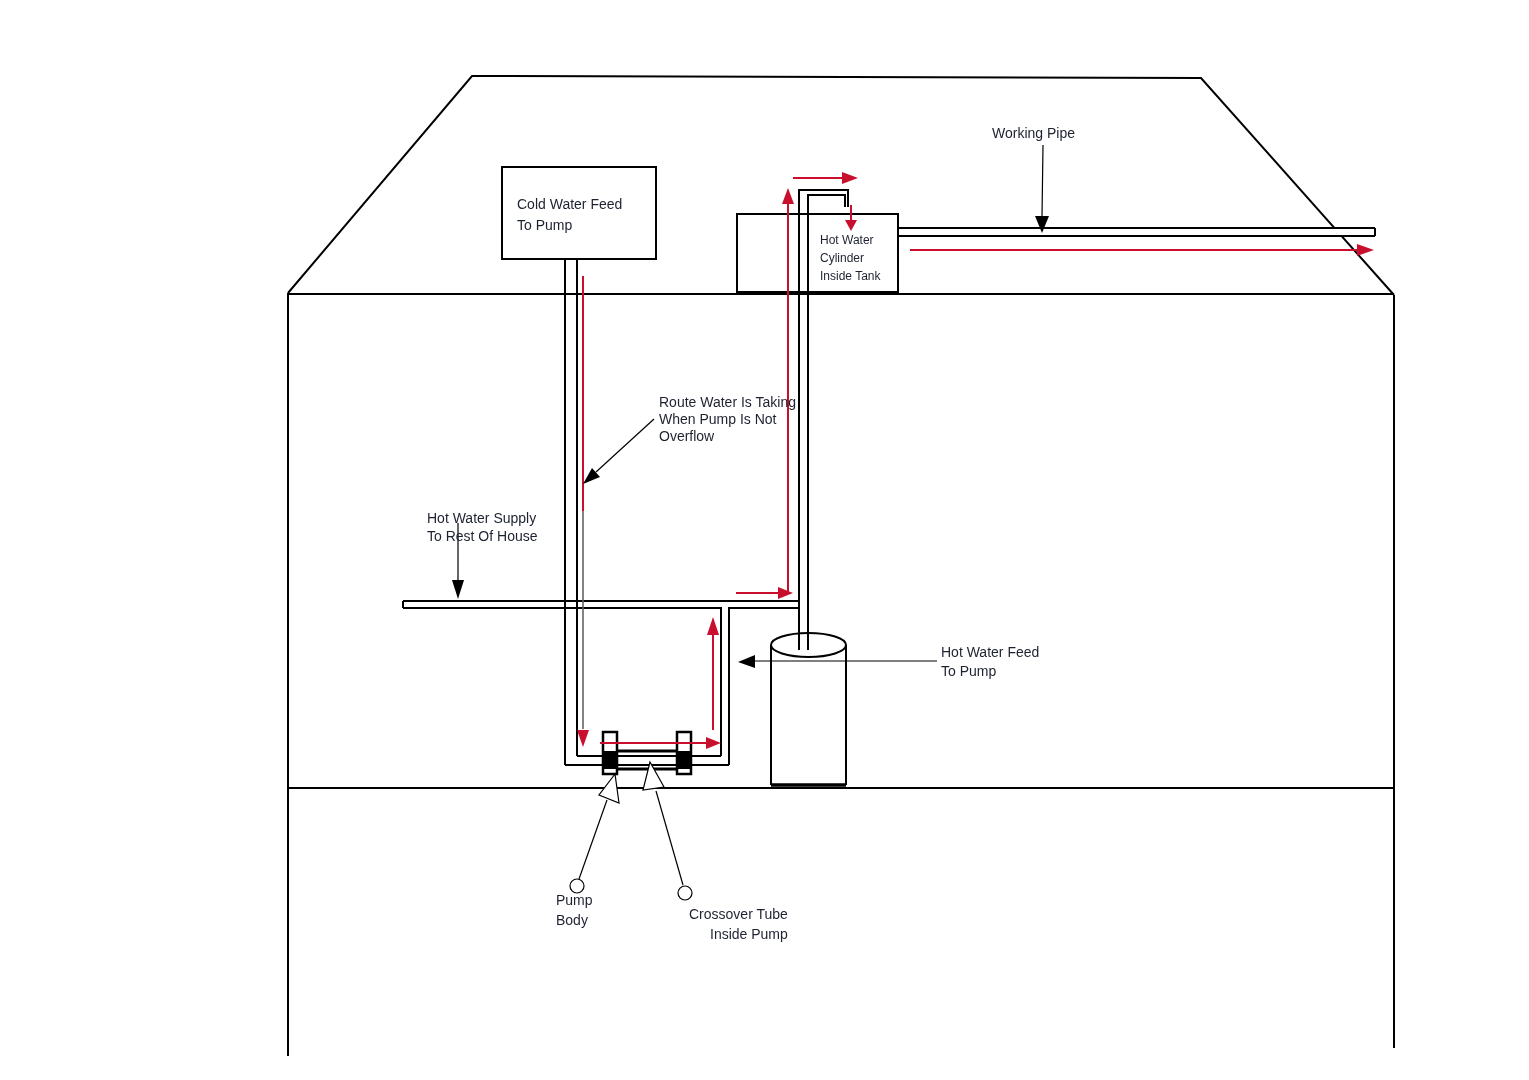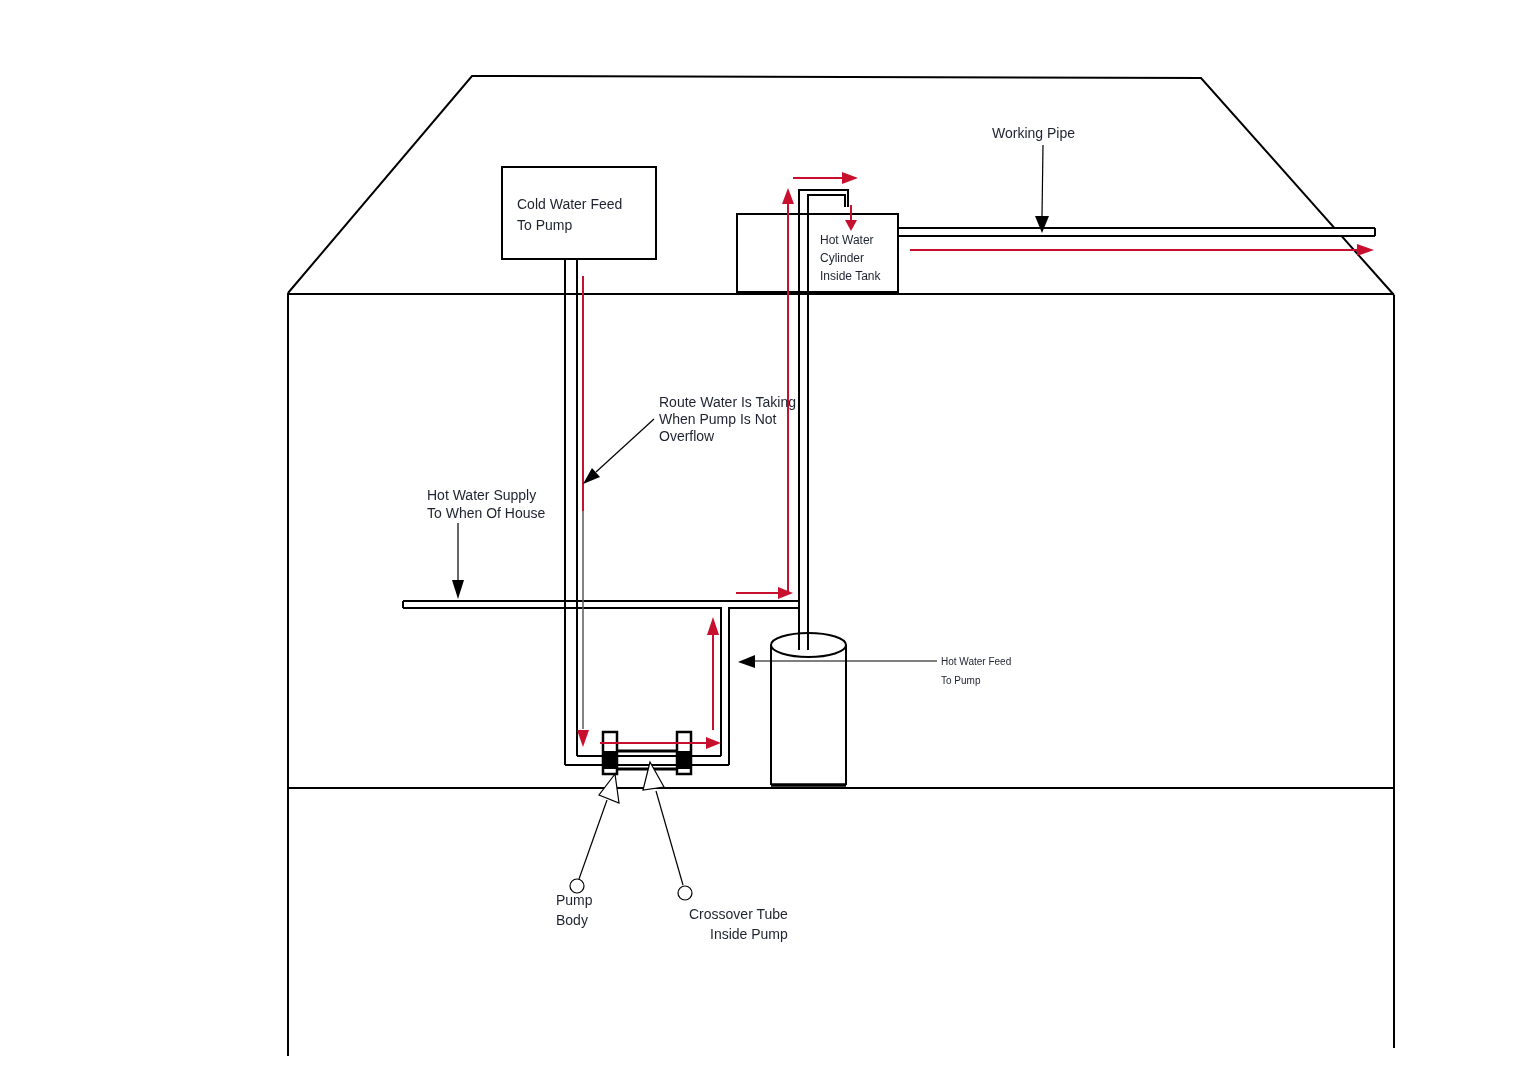--- a/index.html
+++ b/index.html
@@ -141,32 +141,32 @@
   <div class="lbl" style="left:992px;top:125px;font-size:14px;line-height:16px;">
     <span class="ln">Working Pipe</span>
   </div>
 
   <div class="lbl" style="left:659px;top:394px;font-size:14px;line-height:17px;">
     <span class="ln">Route Water Is Taking</span>
     <span class="ln">When Pump Is Not</span>
     <span class="ln">Overflow</span>
   </div>
 
-  <div class="lbl" style="left:427px;top:486px;font-size:14px;line-height:18px;">
+  <div class="lbl" style="left:427px;top:509px;font-size:14px;line-height:18px;">
     <span class="ln">Hot Water Supply</span>
-    <span class="ln">To When Of House</span>
+    <span class="ln">To Rest Of House</span>
   </div>
 
   <div class="lbl" style="left:820px;top:231px;font-size:12px;line-height:18px;">
     <span class="ln">Hot Water</span>
     <span class="ln">Cylinder</span>
     <span class="ln">Inside Tank</span>
   </div>
 
-  <div class="lbl" style="left:941px;top:643px;font-size:10px;line-height:19px;margin-top:9px;">
+  <div class="lbl" style="left:941px;top:643px;font-size:14px;line-height:19px;">
     <span class="ln">Hot Water Feed</span>
     <span class="ln">To Pump</span>
   </div>
 
   <div class="lbl" style="left:556px;top:890px;font-size:14px;line-height:20px;">
     <span class="ln">Pump</span>
     <span class="ln">Body</span>
   </div>
 
   <div class="lbl" style="left:689px;top:904px;font-size:14px;line-height:20px;text-align:right;">

